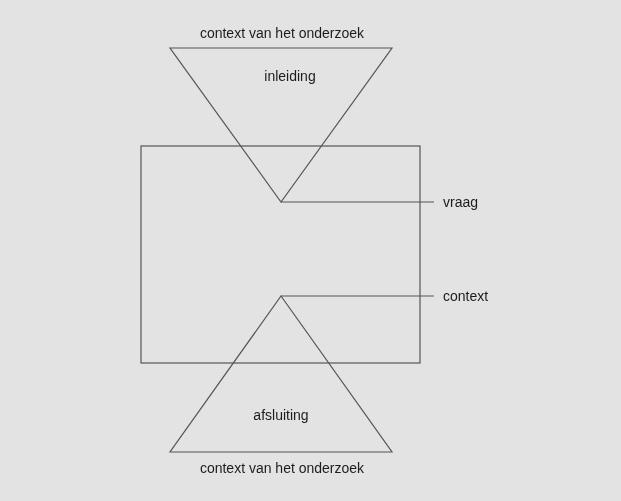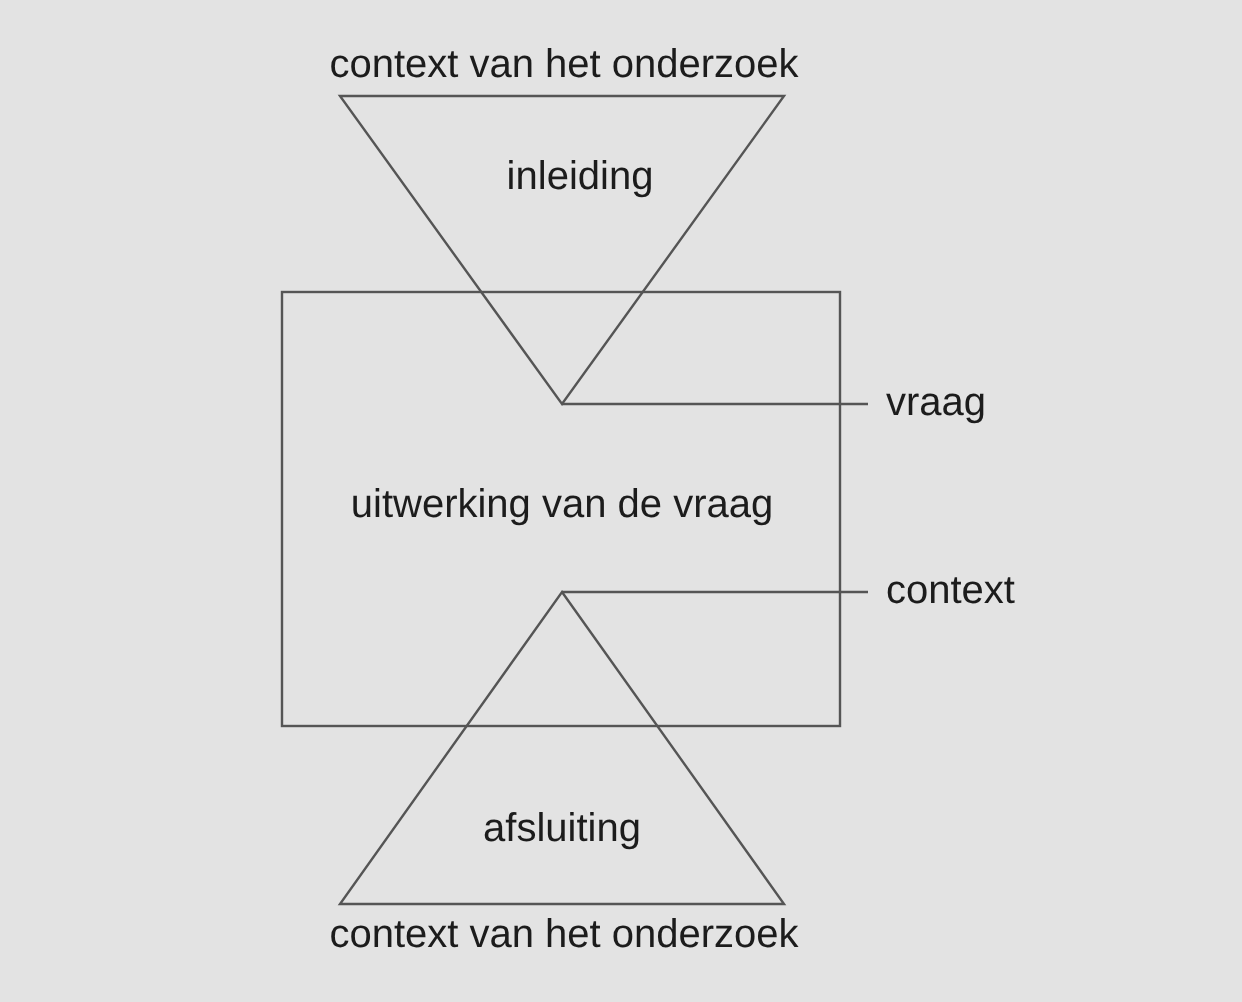--- a/index.html
+++ b/index.html
@@ -22,21 +22,21 @@
   #diagram-svg {
     position: absolute;
     left: 0;
     top: 0;
     width: 621px;
     height: 501px;
   }
   .lbl {
     position: absolute;
     color: #1c1c1c;
-    font-size: 20px;
+    font-size: 14px;
     line-height: 19px;
     white-space: nowrap;
   }
   .lbl-center {
     text-align: center;
     transform: translate(-50%, -50%);
   }
   .lbl-left {
     text-align: left;
     transform: translateY(-50%);
@@ -55,23 +55,22 @@
 
     <polygon points="281,296 392,452 170,452" fill="none" stroke="#555555" stroke-width="1.2"></polygon>
 
     <line x1="281" y1="202" x2="434" y2="202" stroke="#555555" stroke-width="1.2"></line>
 
     <line x1="281" y1="296" x2="434" y2="296" stroke="#555555" stroke-width="1.2"></line>
   </svg>
 
   <div class="lbl lbl-center" style="left:282px; top:33px;">context van het onderzoek</div>
 
-  <div class="lbl lbl-center" style="left:282px; top:89px;padding-left:16px;">inleiding</div>
+  <div class="lbl lbl-center" style="left:282px; top:76px;padding-left:16px;">inleiding</div>
 
-  <div class="lbl lbl-center" style="left:281px; top:253px;">uitwerking van de vraag</div>
 
   <div class="lbl lbl-center" style="left:281px; top:415px;text-align:right;">afsluiting</div>
 
   <div class="lbl lbl-center" style="left:282px; top:468px;">context van het onderzoek</div>
 
   <div class="lbl lbl-left" style="left:443px; top:202px;">vraag</div>
 
   <div class="lbl lbl-left" style="left:443px; top:296px;">context</div>
 
 </div>

